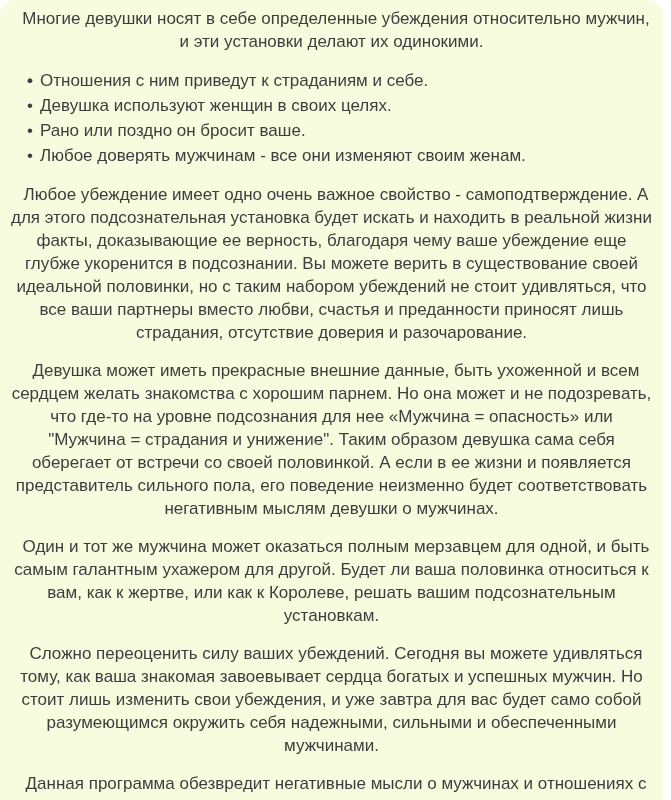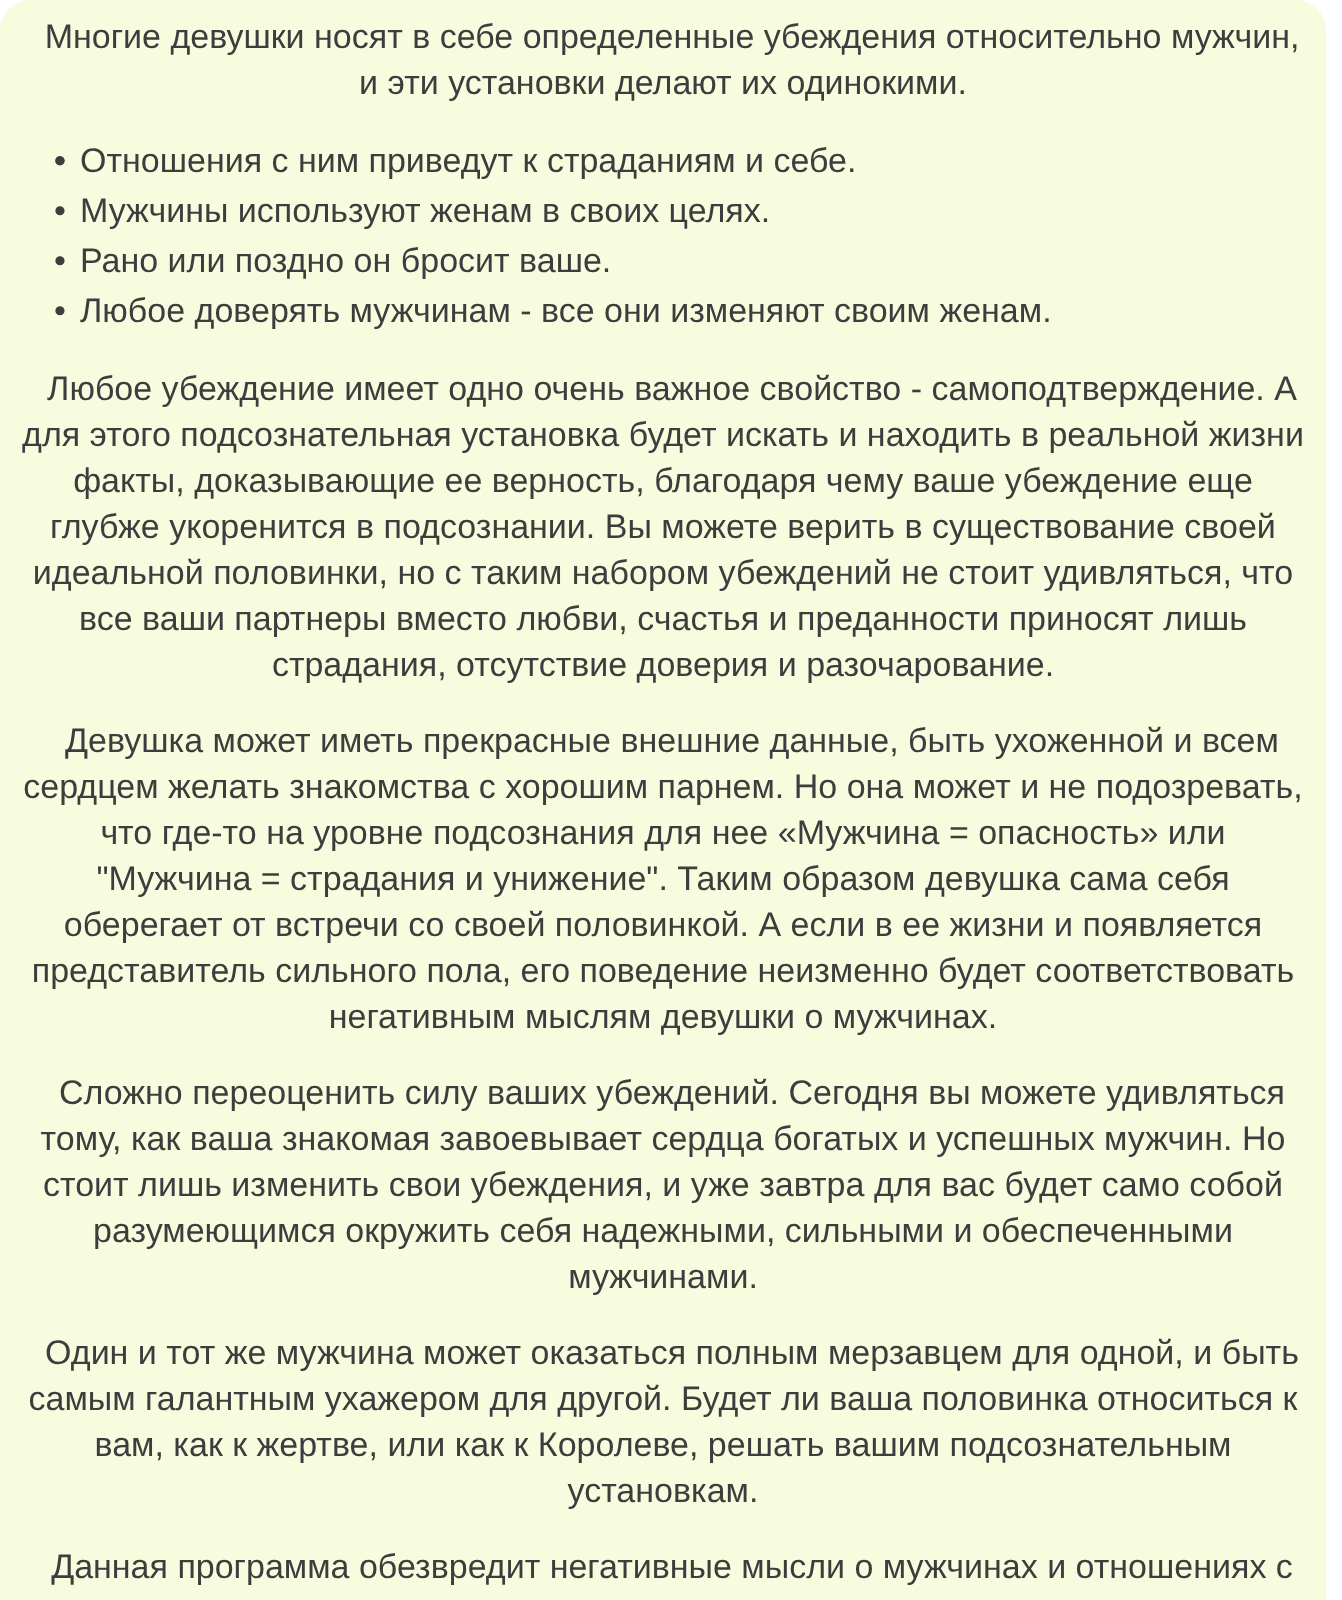--- a/index.html
+++ b/index.html
@@ -59,35 +59,35 @@
   <ul class="beliefs">
     <li>
       <span class="bullet">•</span>
     </li>
     <li>
       <span class="bullet">•</span>
       <span>Отношения с ним приведут к страданиям и себе.</span>
     </li>
     <li>
       <span class="bullet">•</span>
-      <span>Мужчины используют женам в своих целях.</span>
+      <span>Девушка используют женщин в своих целях.</span>
     </li>
     <li>
       <span class="bullet">•</span>
       <span>Рано или поздно он бросит ваше.</span>
     </li>
     <li>
       <span class="bullet">•</span>
       <span>Любое доверять мужчинам - все они изменяют своим женам.</span>
     </li>
   </ul>
 
   <p>Любое убеждение имеет одно очень важное свойство - самоподтверждение. А для этого подсознательная установка будет искать и находить в реальной жизни факты, доказывающие ее верность, благодаря чему ваше убеждение еще глубже укоренится в подсознании. Вы можете верить в существование своей идеальной половинки, но с таким набором убеждений не стоит удивляться, что все ваши партнеры вместо любви, счастья и преданности приносят лишь страдания, отсутствие доверия и разочарование.</p>
 
   <p>Девушка может иметь прекрасные внешние данные, быть ухоженной и всем сердцем желать знакомства с хорошим парнем. Но она может и не подозревать, что где-то на уровне подсознания для нее «Мужчина = опасность» или "Мужчина = страдания и унижение". Таким образом девушка сама себя оберегает от встречи со своей половинкой. А если в ее жизни и появляется представитель сильного пола, его поведение неизменно будет соответствовать негативным мыслям девушки о мужчинах.</p>
 
+  <p>Один и тот же мужчина может оказаться полным мерзавцем для одной, и быть самым галантным ухажером для другой. Будет ли ваша половинка относиться к вам, как к жертве, или как к Королеве, решать вашим подсознательным  установкам.</p>
+
   <p>Сложно переоценить силу ваших убеждений. Сегодня вы можете удивляться тому, как ваша знакомая завоевывает сердца богатых и успешных мужчин. Но стоит лишь изменить свои убеждения, и уже завтра для вас будет само собой разумеющимся окружить себя надежными, сильными и обеспеченными мужчинами.</p>
-
-  <p>Один и тот же мужчина может оказаться полным мерзавцем для одной, и быть самым галантным ухажером для другой. Будет ли ваша половинка относиться к вам, как к жертве, или как к Королеве, решать вашим подсознательным  установкам.</p>
 
   <p>Данная программа обезвредит негативные мысли о мужчинах и отношениях с ними, исключит их влияние на вашу жизнь, и тем самым в разы повысит ваши шансы встретить свою половинку. Мужчину, который захочет причинять вам только счастье, предоставит защищенность и поддержку, уверенность в завтрашнем дне и подарит вам все, что только можно получить от жизни.</p>
 
 </div>
 
 </body></html>

